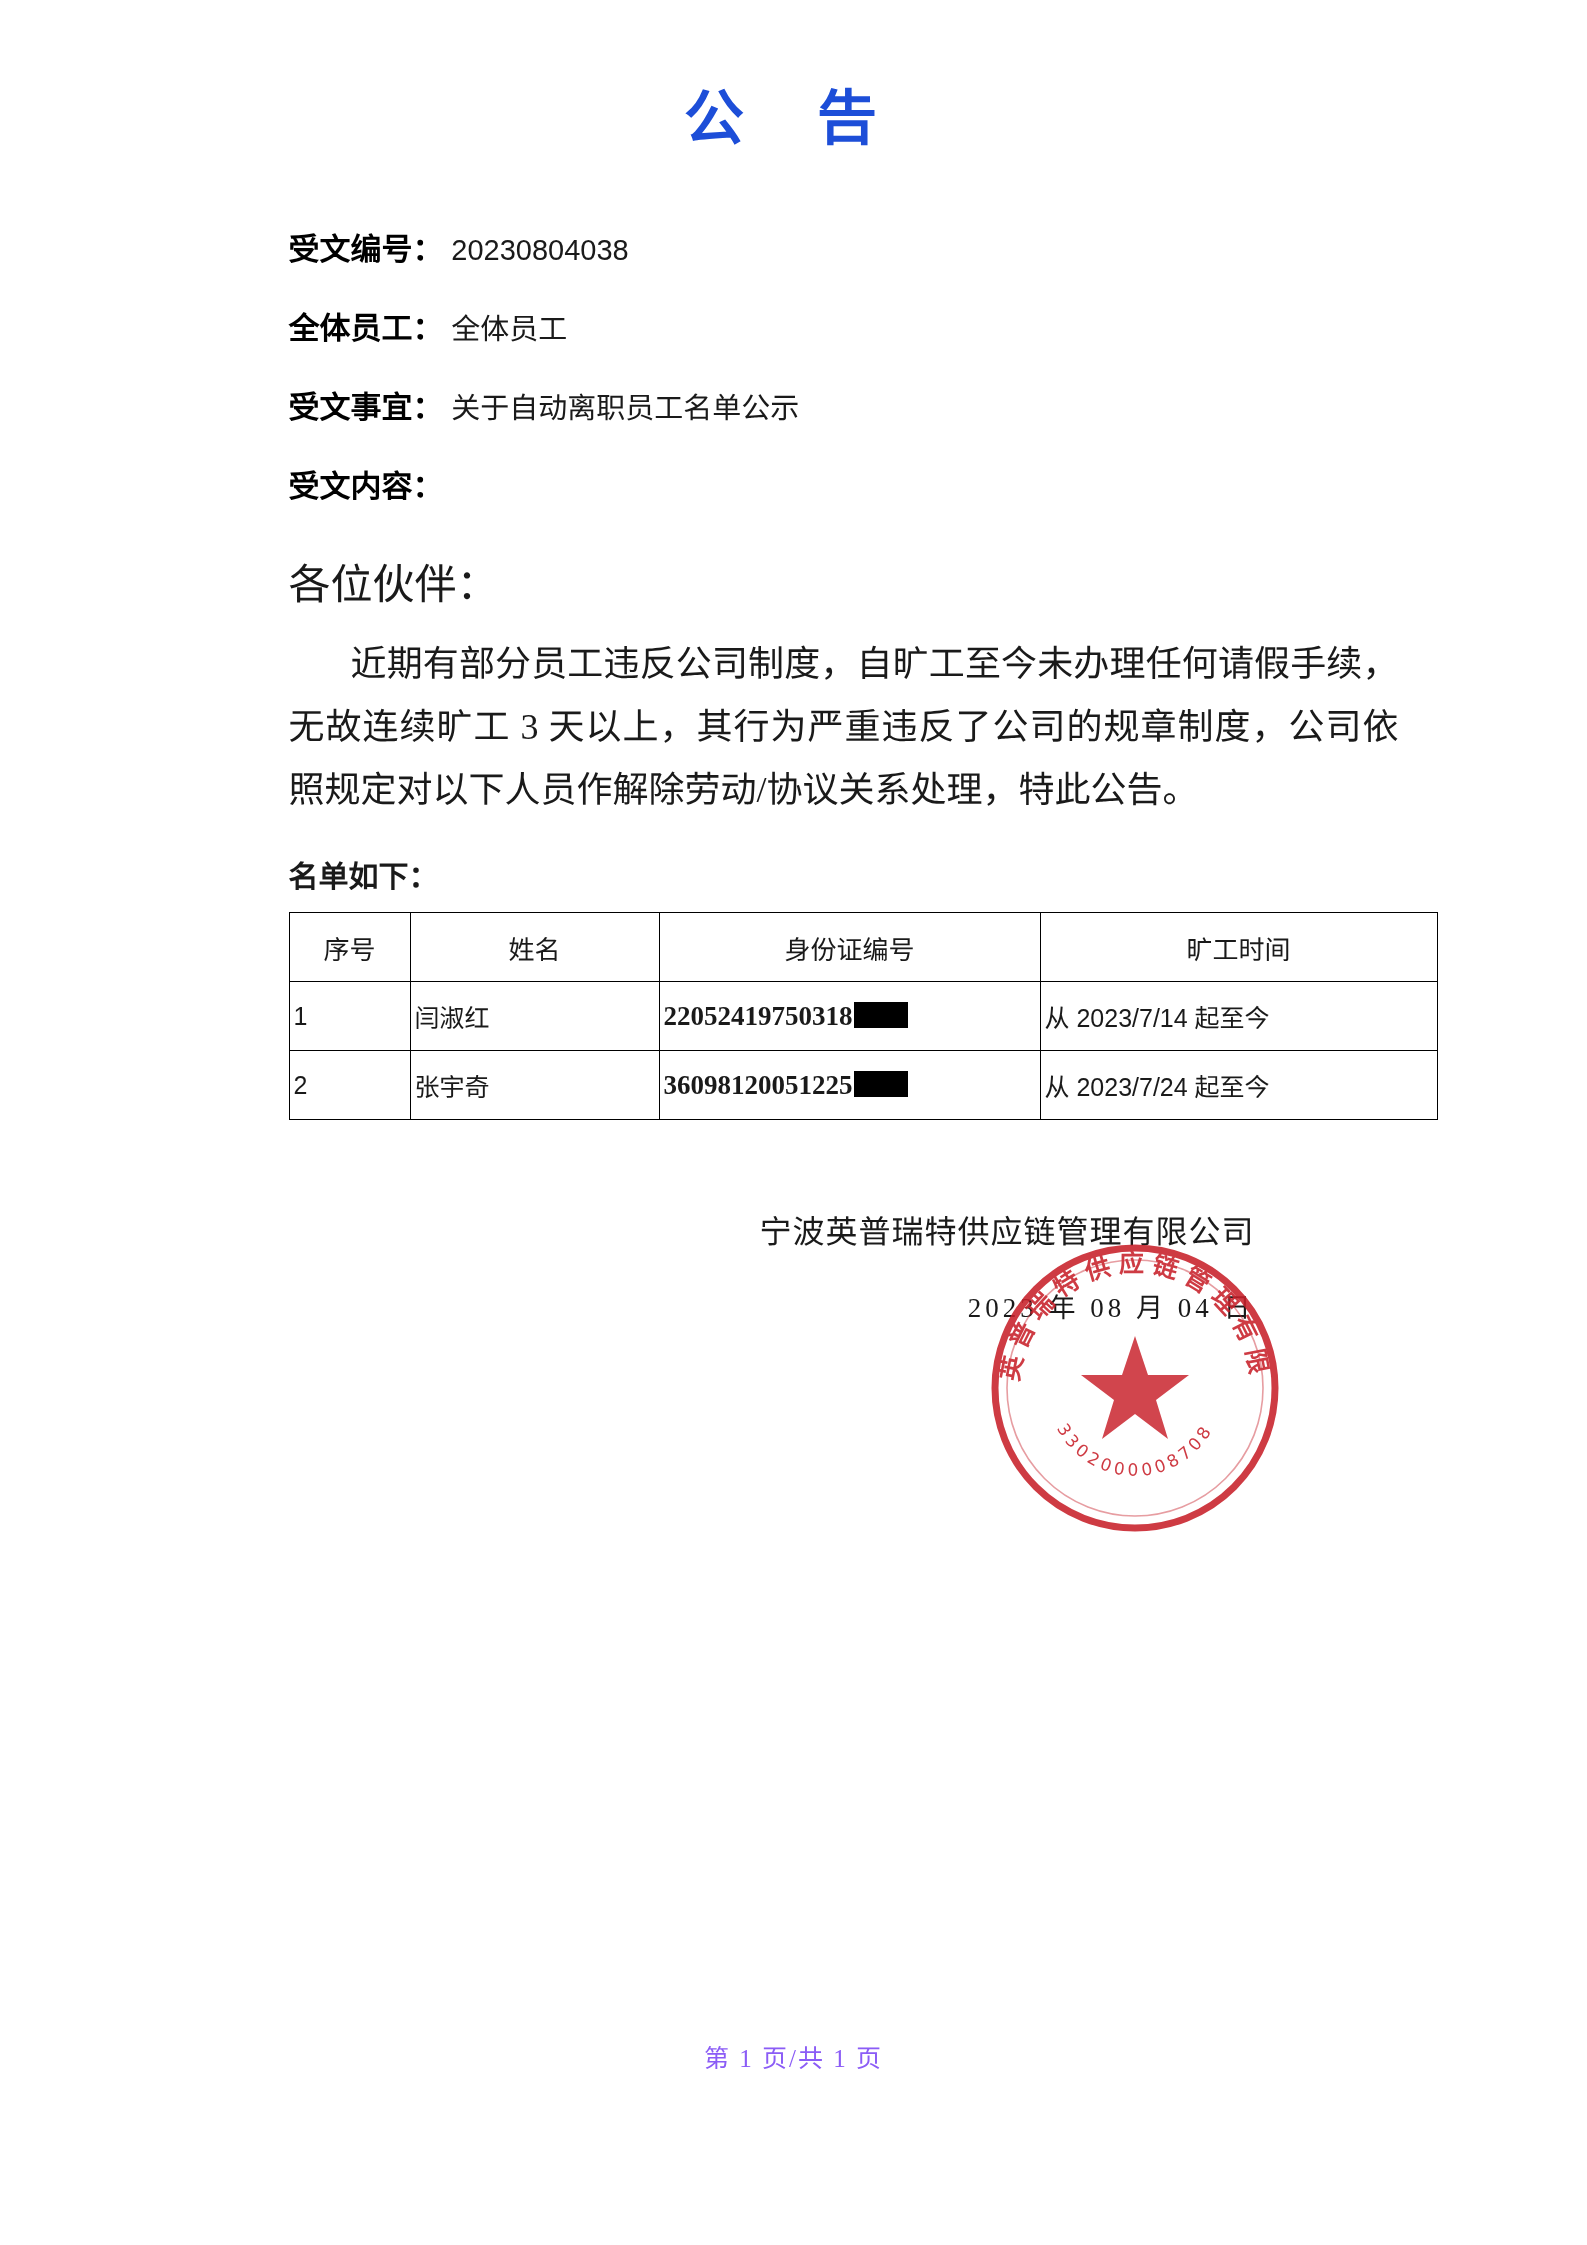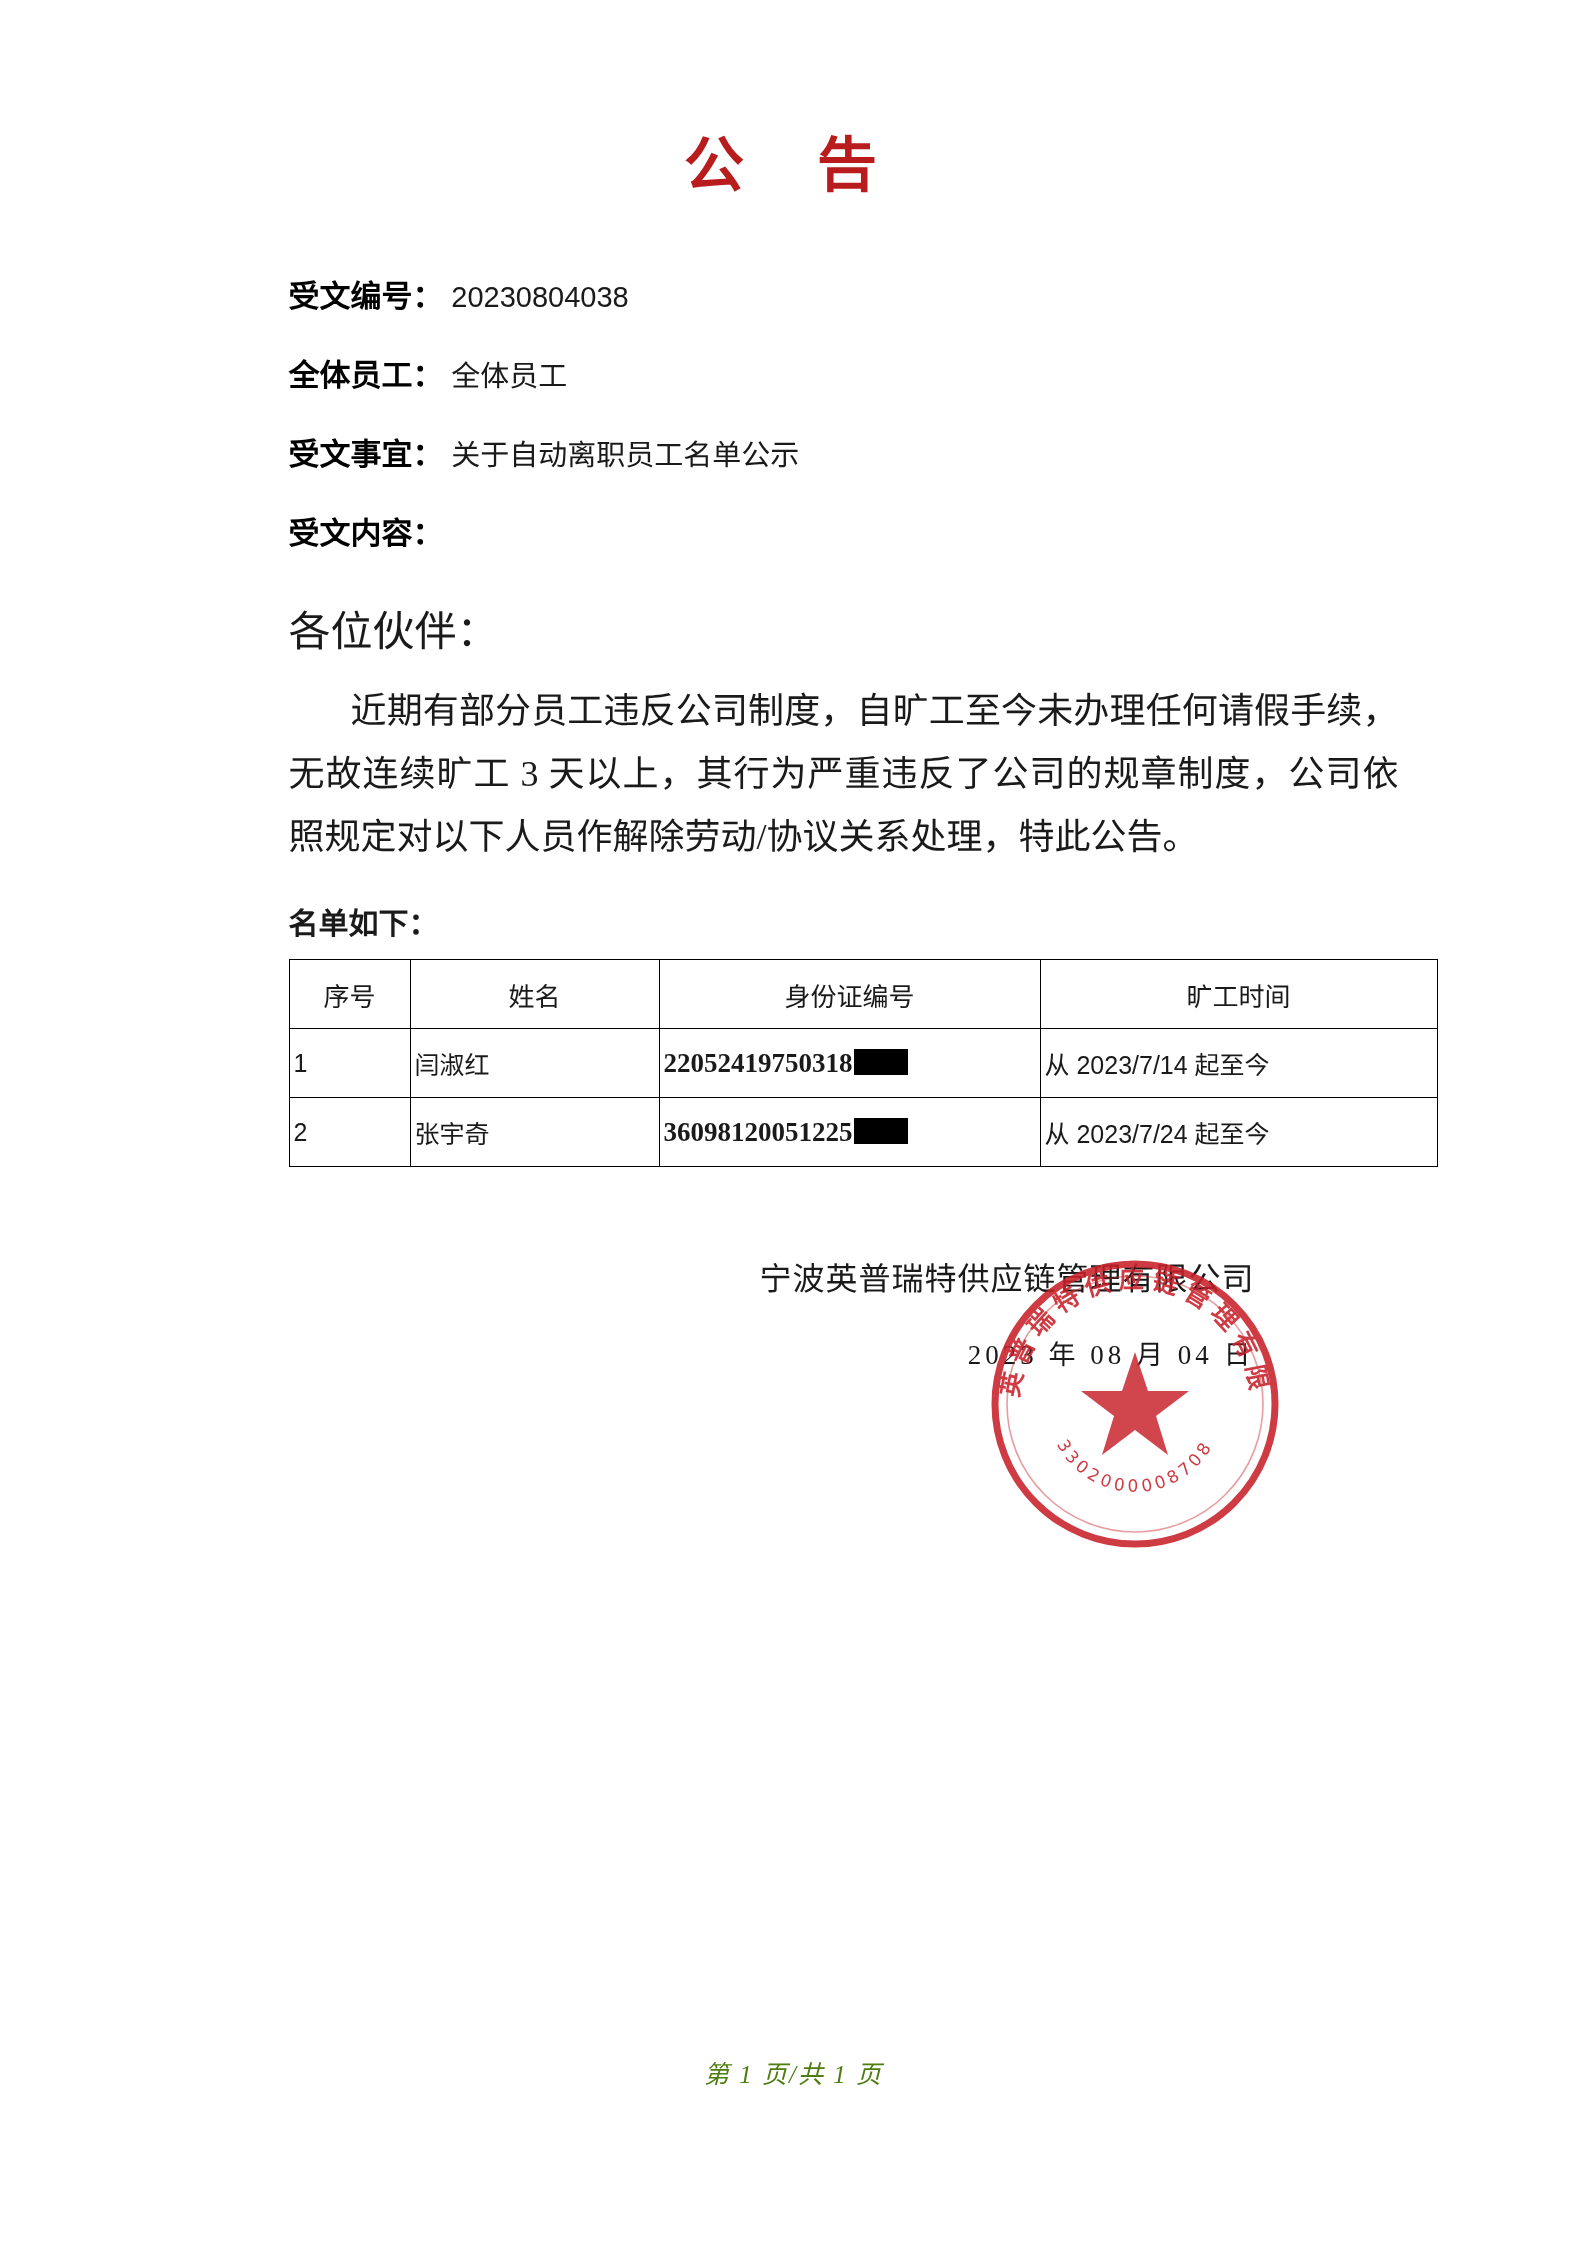--- a/index.html
+++ b/index.html
@@ -21,23 +21,23 @@
     height: 2245px;
     box-sizing: border-box;
     padding: 0;
   }
   .doc-title {
     text-align: center;
     font-family: "DejaVu Sans", "Liberation Sans", sans-serif;
     font-weight: bold;
     font-size: 60px;
     letter-spacing: 26px;
-    margin: 16px;
-    padding-top: 100px;
-    color: #b91c1c;
+    margin: 0;
+    padding-top: 69px;
+    color: #1d4ed8;
   }
   .body-area {
     margin: 4px auto;
     width: 1120px;
     padding-left: 110px;
     box-sizing: content-box;
   }
   .field-row {
     font-size: 31px;
     line-height: 1.0;
@@ -146,22 +146,21 @@
   }
   .footer {
     position: absolute;
     left: 0;
     right: 0;
     top: 2038px;
     text-align: center;
     font-size: 25px;
     font-family: "Liberation Serif", "DejaVu Serif", serif;
     letter-spacing: 2px;
-    color: #4d7c0f;
-    font-style: italic;
+    color: #8b5cf6;
   }
 </style>
 </head>
 <body>
 
 <div class="page">
 
   <h1 class="doc-title">公 告</h1>
 
   <div class="body-area">

